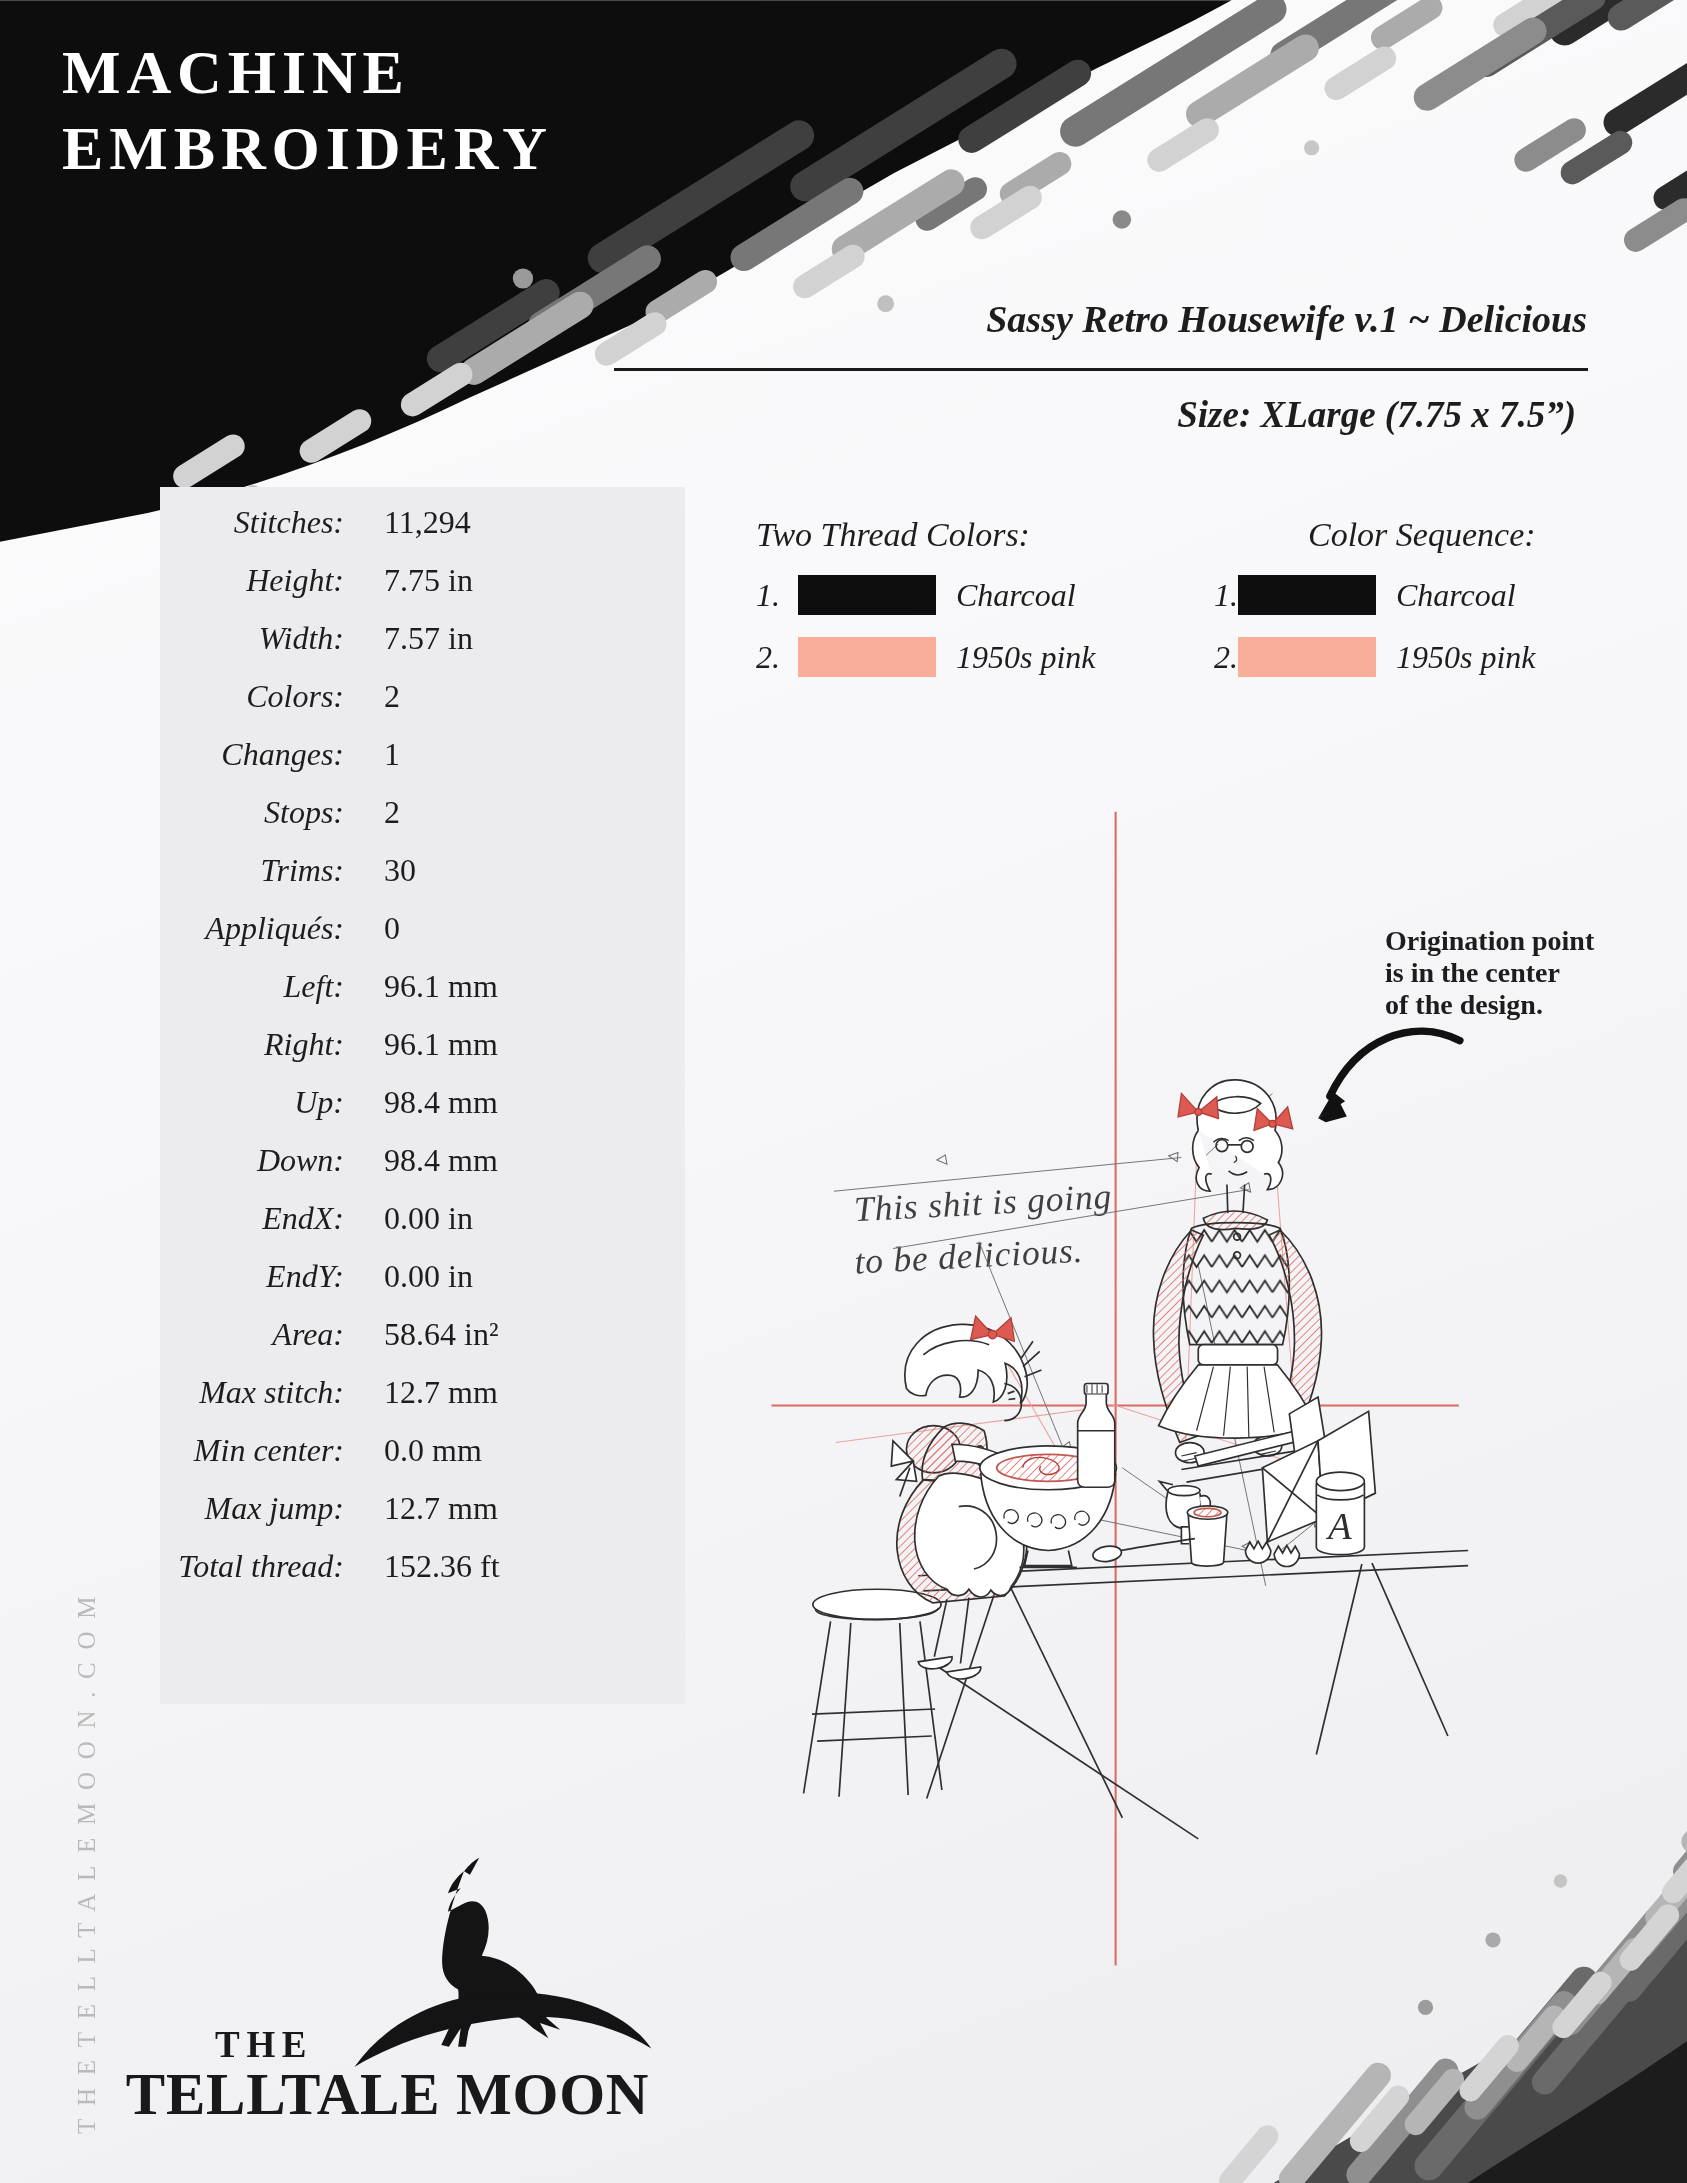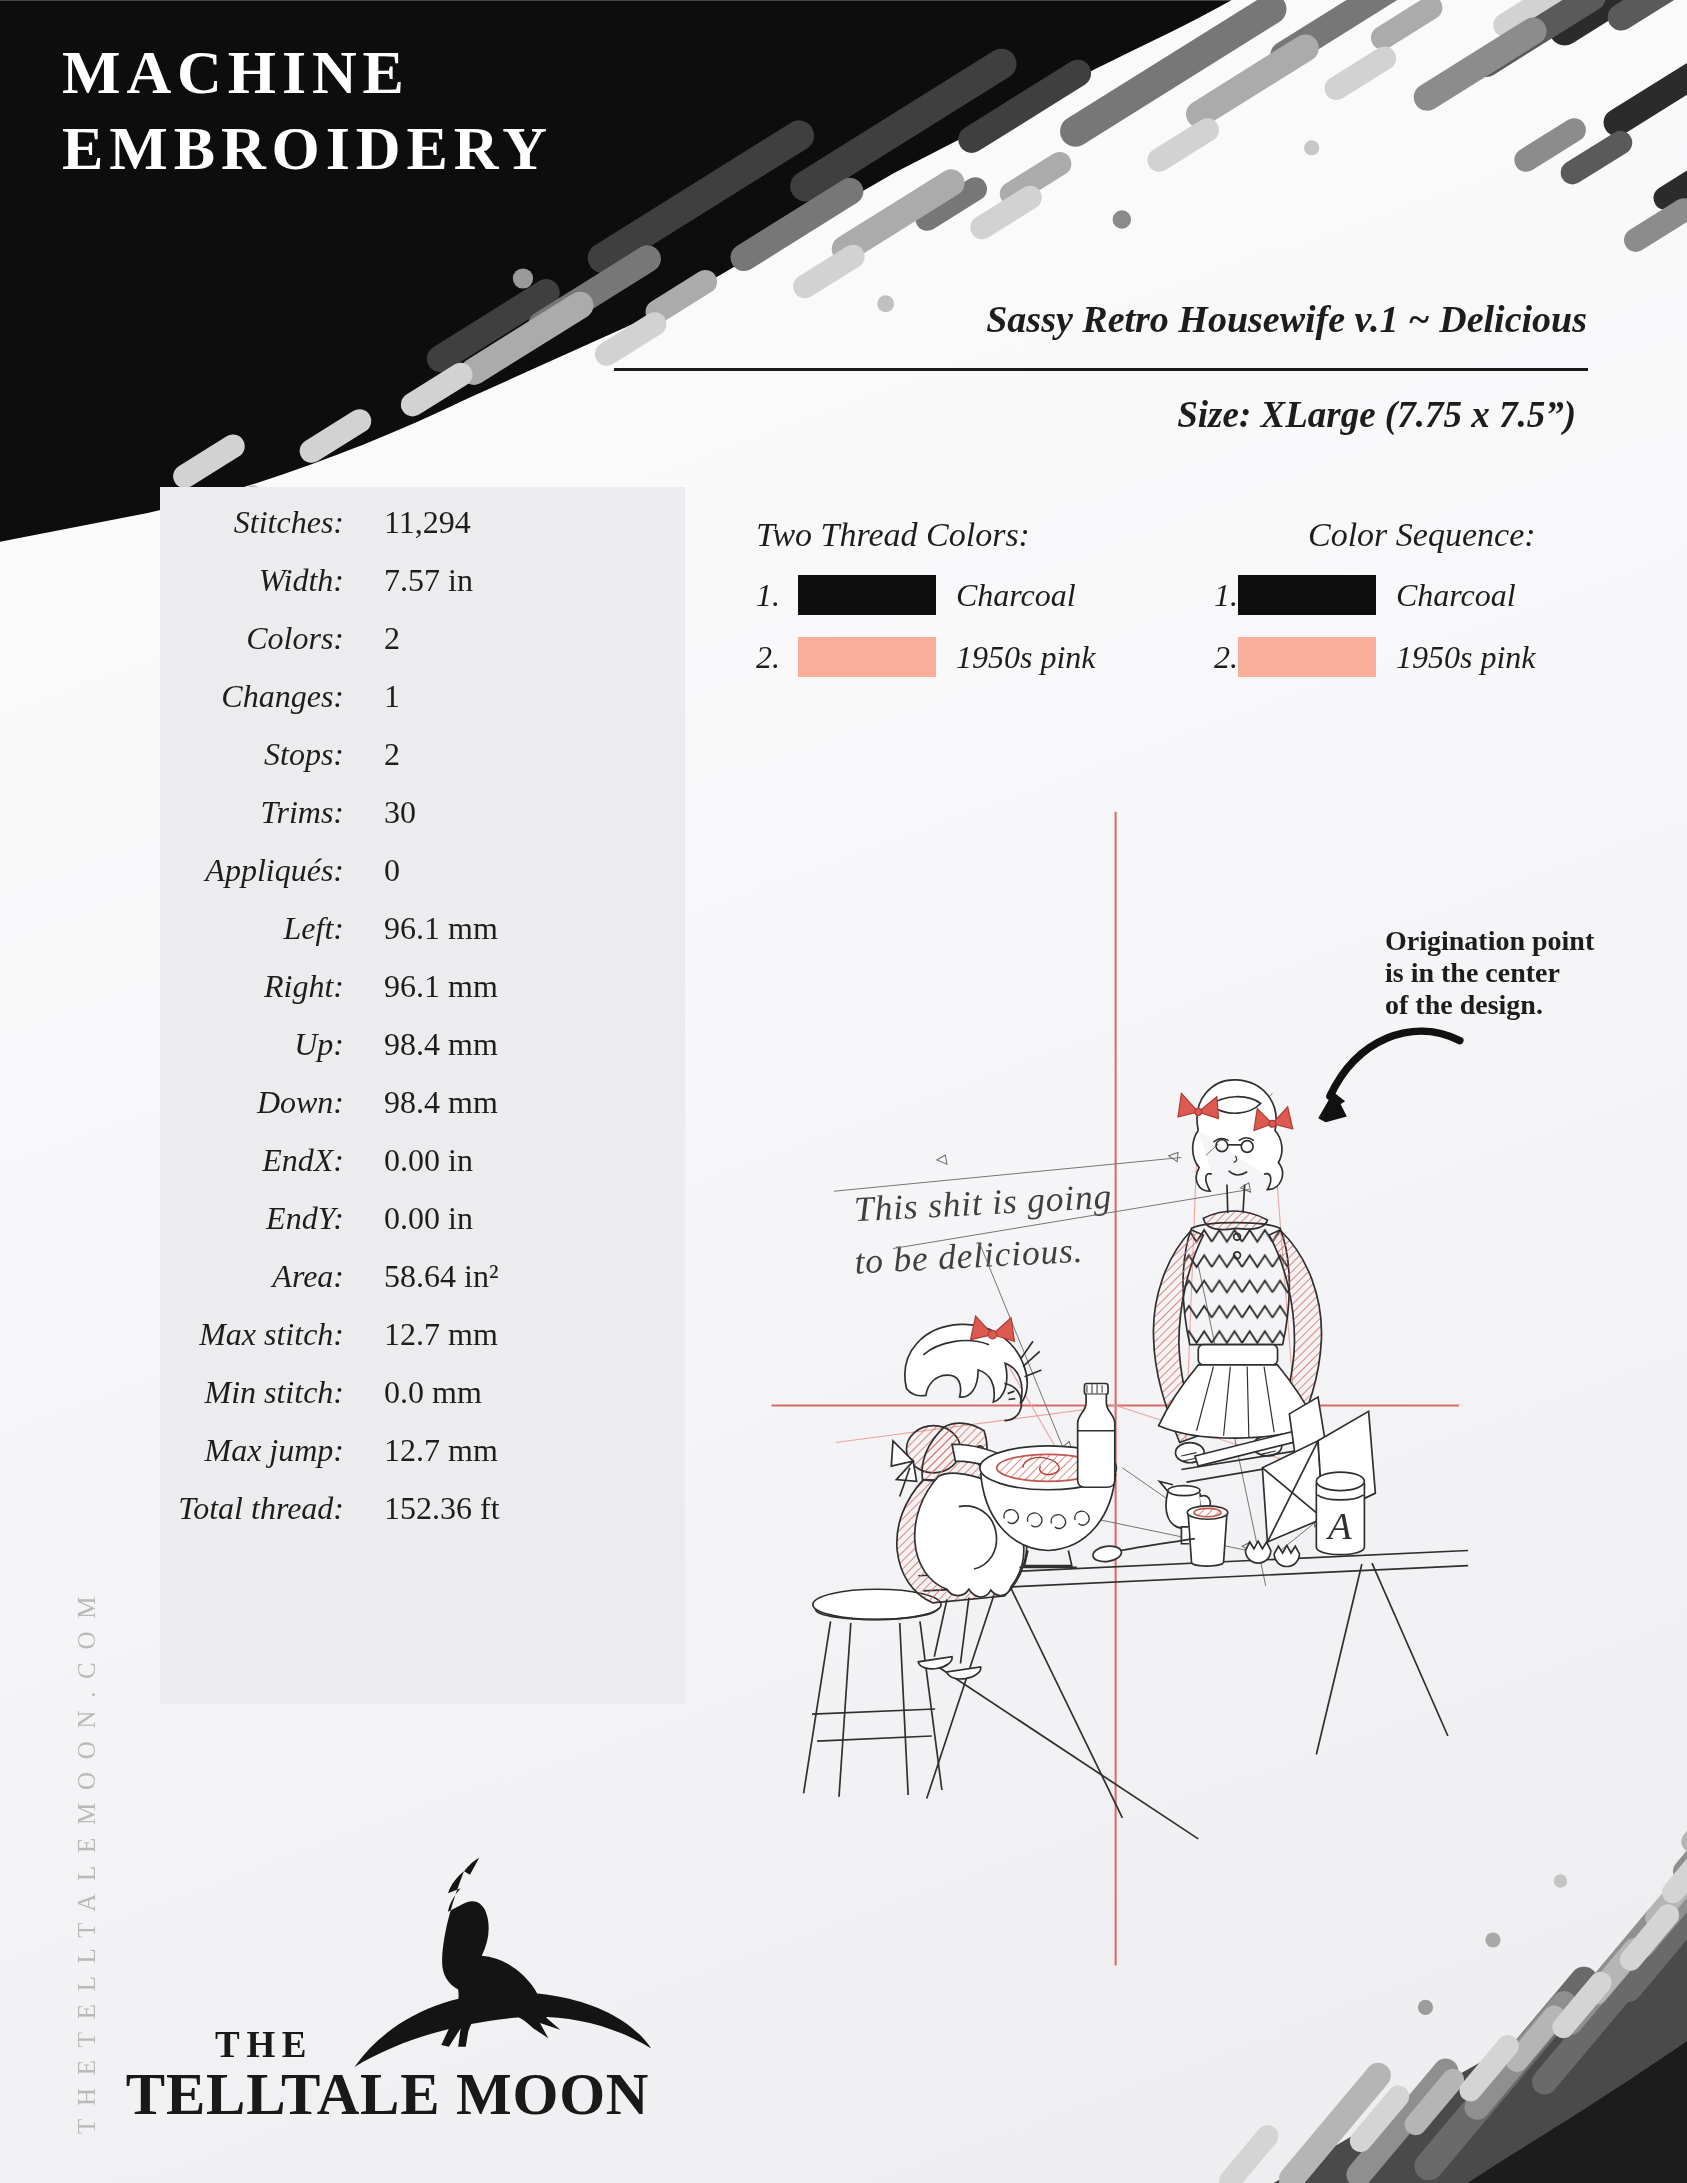--- a/index.html
+++ b/index.html
@@ -167,20 +167,24 @@
   <div class="abs design-title">Sassy Retro Housewife v.1 ~ Delicious</div>
   <div class="abs title-rule"></div>
   <div class="abs design-size">Size: XLarge (7.75 x 7.5”)</div>
 
   <div class="abs specs-panel">
       <div class="spec-row">
         <span class="spec-label">Stitches:</span>
         <span class="spec-value">11,294</span>
       </div>
       <div class="spec-row">
+        <span class="spec-label">Height:</span>
+        <span class="spec-value">7.75 in</span>
+      </div>
+      <div class="spec-row">
         <span class="spec-label">Width:</span>
         <span class="spec-value">7.57 in</span>
       </div>
       <div class="spec-row">
         <span class="spec-label">Colors:</span>
         <span class="spec-value">2</span>
       </div>
       <div class="spec-row">
         <span class="spec-label">Changes:</span>
         <span class="spec-value">1</span>
@@ -223,21 +227,21 @@
       </div>
       <div class="spec-row">
         <span class="spec-label">Area:</span>
         <span class="spec-value">58.64 in²</span>
       </div>
       <div class="spec-row">
         <span class="spec-label">Max stitch:</span>
         <span class="spec-value">12.7 mm</span>
       </div>
       <div class="spec-row">
-        <span class="spec-label">Min stitch:</span>
+        <span class="spec-label">Min center:</span>
         <span class="spec-value">0.0 mm</span>
       </div>
       <div class="spec-row">
         <span class="spec-label">Max jump:</span>
         <span class="spec-value">12.7 mm</span>
       </div>
       <div class="spec-row">
         <span class="spec-label">Total thread:</span>
         <span class="spec-value">152.36 ft</span>
       </div>

